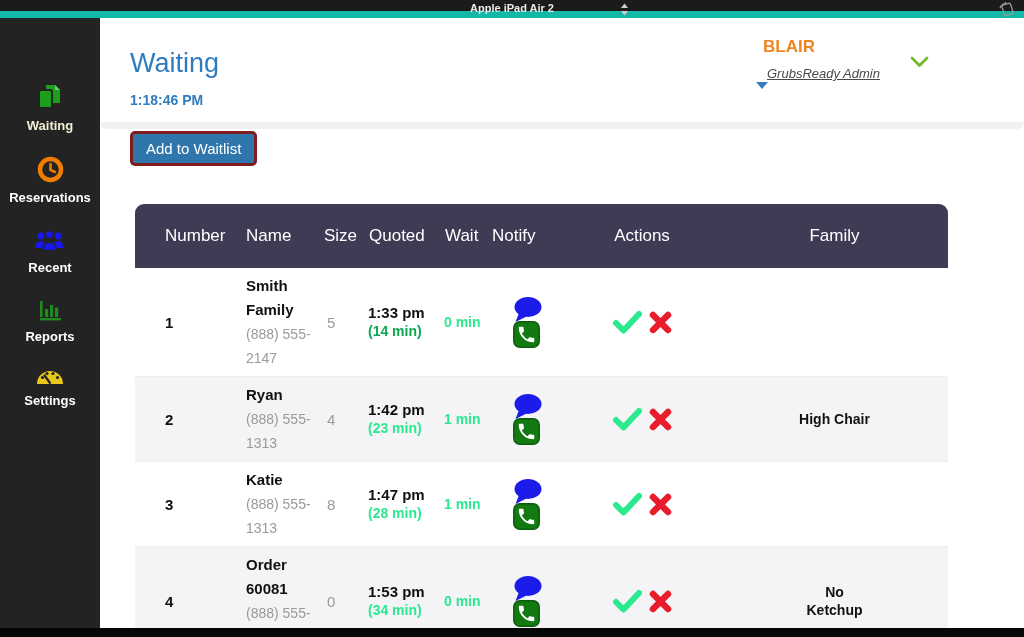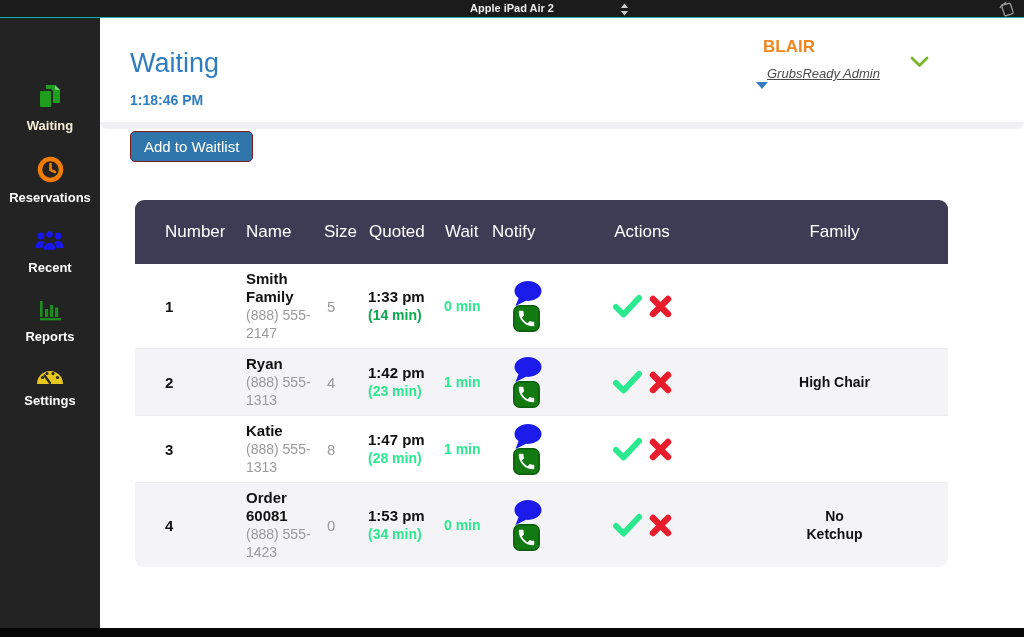--- a/index.html
+++ b/index.html
@@ -1,20 +1,20 @@
 <!DOCTYPE html>
 <html><head>
 <meta charset="utf-8">
 <style>
   * { margin:0; padding:0; box-sizing:border-box; }
   html,body { width:1024px; height:637px; overflow:hidden; }
   body { font-family:"Liberation Sans", sans-serif; background:#fff; position:relative; }
 
   
-  .chrome-bar { position:relative; height:18px; background:#1b1b1b; border-bottom:1px solid #14b8a6; }
+  .chrome-bar { position:relative; height:18px; background:#1b1b1b; border-bottom:7px solid #14b8a6; }
   .chrome-title { position:absolute; left:0; right:0; top:2px; text-align:center; color:#ececec; font-size:11px; font-weight:bold; }
   .chrome-stepper { position:absolute; left:620px; top:3px; }
   .chrome-rotate { position:absolute; right:7px; top:1px; }
   .footer-bar { position:absolute; left:0; bottom:0; width:1024px; height:9px; background:#060606; }
 
   
   .app { display:flex; height:610px; }
   .sidebar { width:100px; background:#232323; display:flex; flex-direction:column; align-items:center; padding-top:66px; row-gap:23px; flex-shrink:0; }
   .side-item { display:flex; flex-direction:column; align-items:center; cursor:pointer; }
   .side-item .lbl { font-size:13px; font-weight:bold; margin-top:3px; }
@@ -25,33 +25,33 @@
   .header-band { height:7px; background:#f1f1f4; border-radius:0 0 9px 9px; }
   .page-title { position:absolute; left:30px; top:30px; font-size:27px; color:#2e7dc0; }
   .page-time { position:absolute; left:30px; top:74px; font-size:14px; font-weight:bold; color:#2e7dc0; }
   .user-name { position:absolute; left:663px; top:19px; font-size:17px; font-weight:bold; color:#f08621; cursor:pointer; }
   .user-role { position:absolute; left:667px; top:48px; font-size:13px; font-style:italic; color:#4a4a4a;text-decoration:underline; }
   .user-caret { position:absolute; left:656px; top:64px; width:0; height:0; border-left:6px solid transparent; border-right:6px solid transparent; border-top:7px solid #3a7cbf; }
   .user-chevron { position:absolute; left:810px; top:38px; cursor:pointer; }
 
   
   .toolbar { margin:2px 0 0 30px; }
-  .btn-add { display:inline-block; background:#2f76ad; border:1px solid #7f1d1d; border-radius:5px; color:#fff; font-size:15px; padding:6px 13px; cursor:pointer; font-family:"Liberation Sans",sans-serif; }
+  .btn-add { display:inline-block; background:#2f76ad; border:3px solid #7f1d1d; border-radius:5px; color:#fff; font-size:15px; padding:6px 13px; cursor:pointer; font-family:"Liberation Sans",sans-serif; }
 
   
   .wait-table { margin:38px 0 0 35px; width:813px; }
   .thead, .trow { display:grid; grid-template-columns:100px 88px 45px 76px 47px 72px 158px 1fr; align-items:center; }
   .thead { background:#3e3b54; color:#fff; height:64px; border-radius:9px 9px 0 0; font-size:17px; }
   .h-number { padding-left:30px; } .h-name { padding-left:11px; } .h-size,.h-quoted,.h-wait,.h-notify { padding-left:1px; }
   .h-actions,.h-notes { text-align:center; }
   .trow { background:#fff; border-bottom:1px solid #ededef; min-height:60px; padding:6px 0; }
   .trow.alt { background:#f4f4f6; }
   .trow:last-child { border-bottom:none; border-radius:0 0 9px 9px; }
   .c-number { padding-left:30px; font-size:15px; font-weight:bold; color:#111; }
-  .c-name { padding-left:11px; font-size:15px; line-height:18px; }
+  .c-name { padding-left:11px; font-size:15px; line-height:24px; }
   .c-name .nm { font-weight:bold; color:#111; }
   .c-name .ph { color:#9a9a9a; font-size:14px; }
   .c-size { padding-left:4px; color:#9a9a9a; font-size:15px; }
   .c-quoted { font-size:15px; line-height:19px; }
   .c-quoted .qt { font-weight:bold; color:#111; }
   .c-quoted .qm { font-weight:bold; font-size:14px; }
   .c-wait { font-weight:bold; font-size:14px; }
   .c-notify { padding-left:20px; display:flex; flex-direction:column; align-items:flex-start; }
   .c-notify .notify-phone { margin-top:-2px; margin-left:2px; }
   .c-actions { display:flex; justify-content:center; align-items:center; gap:5px; }

